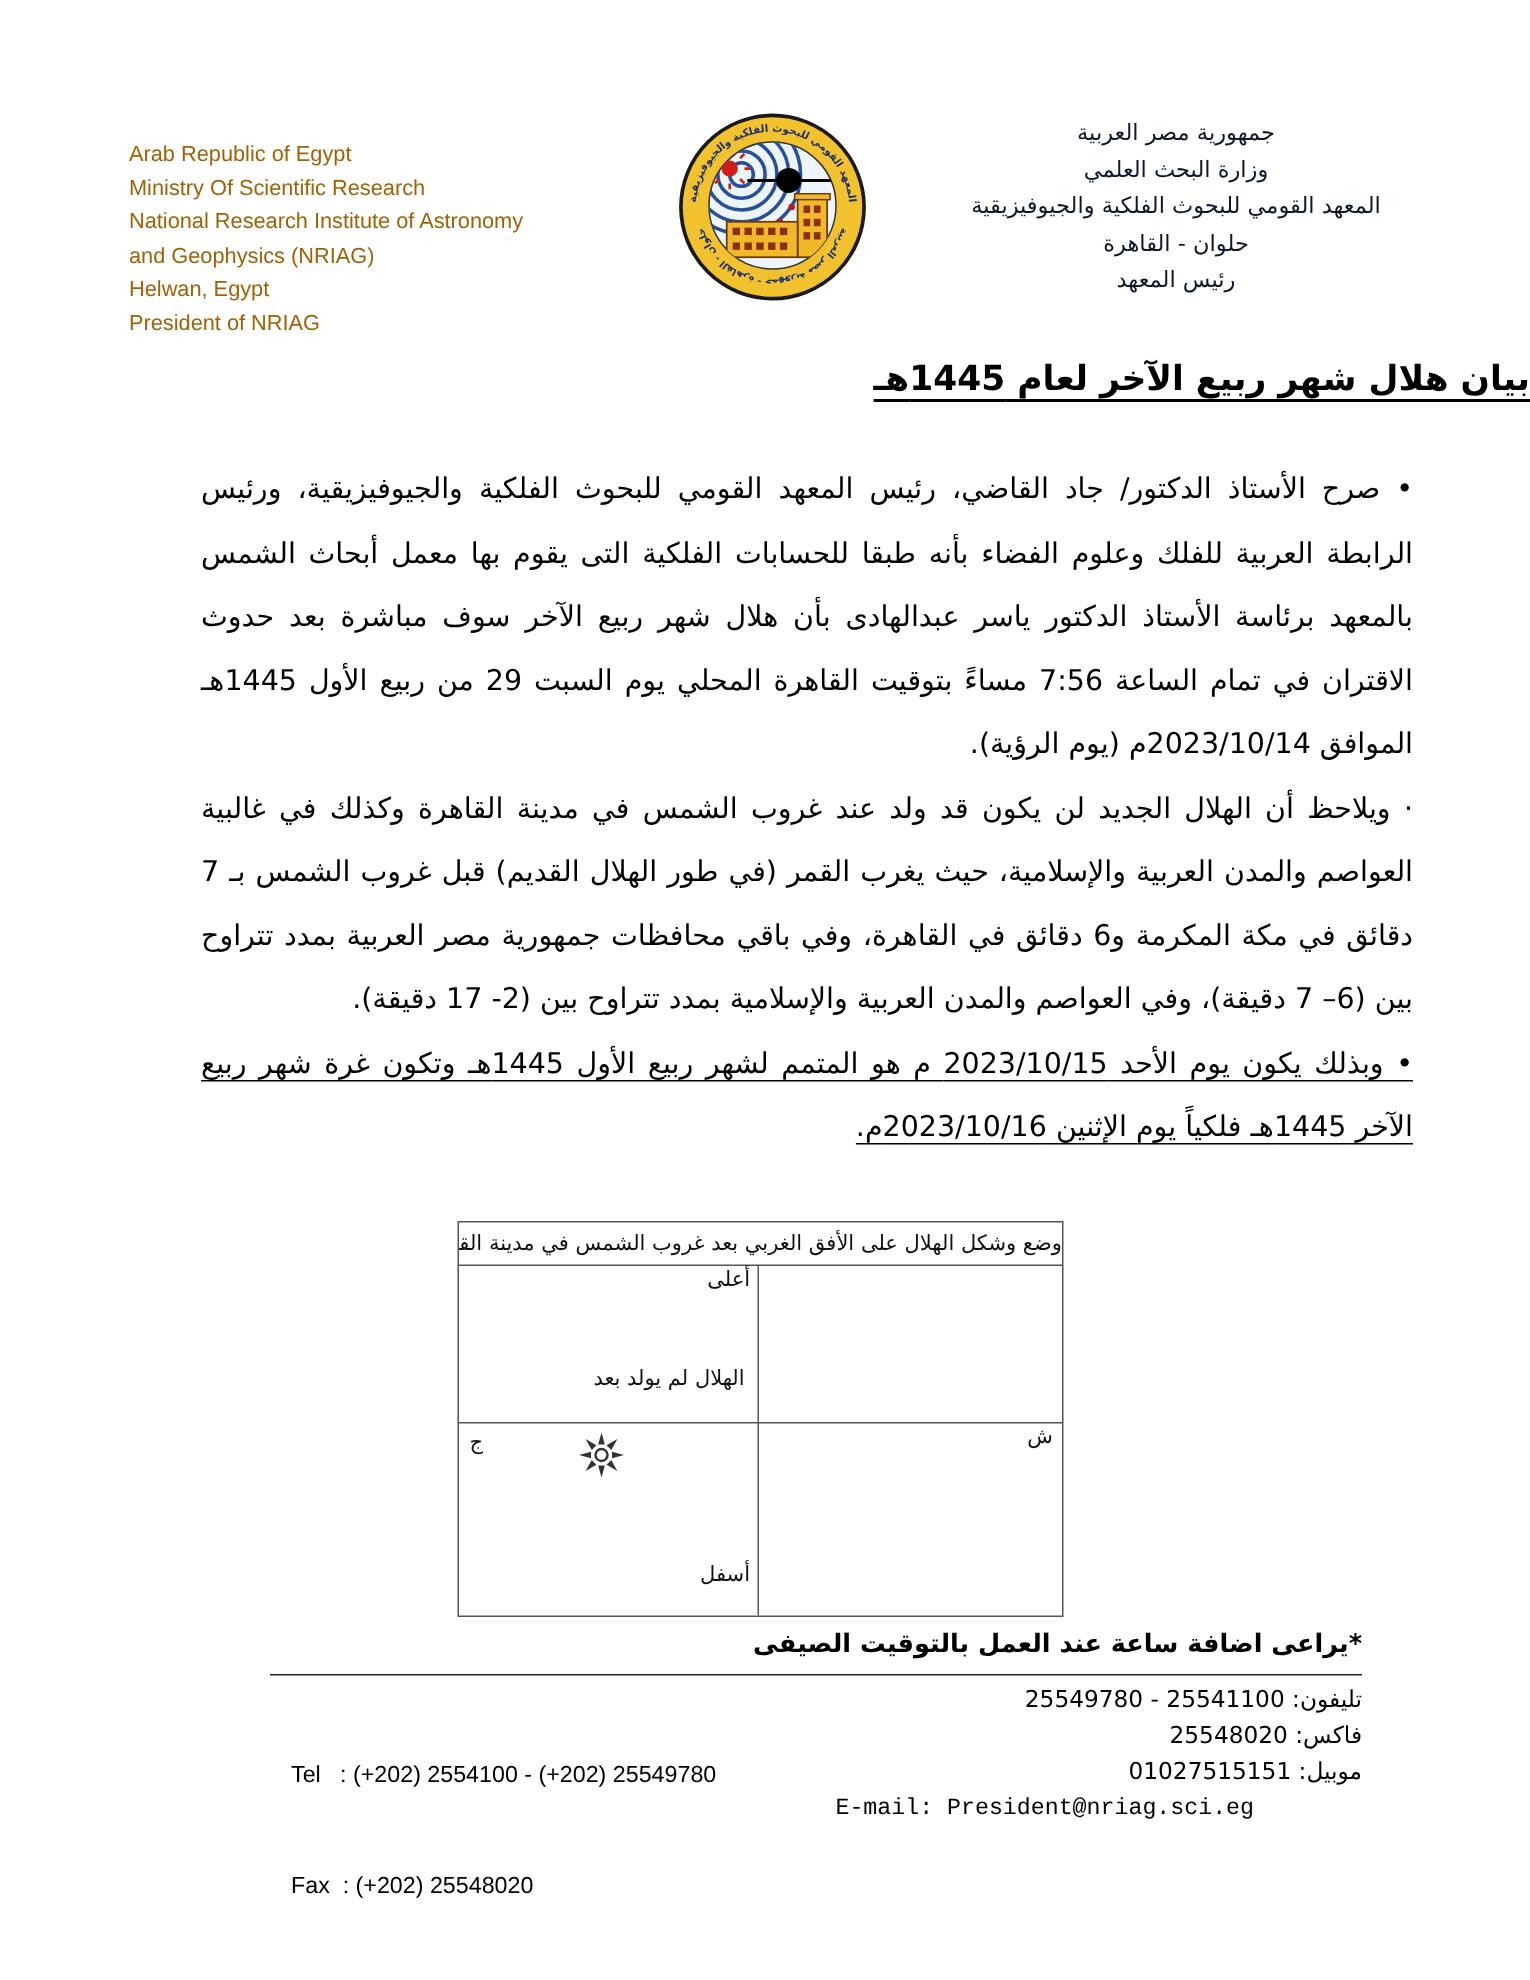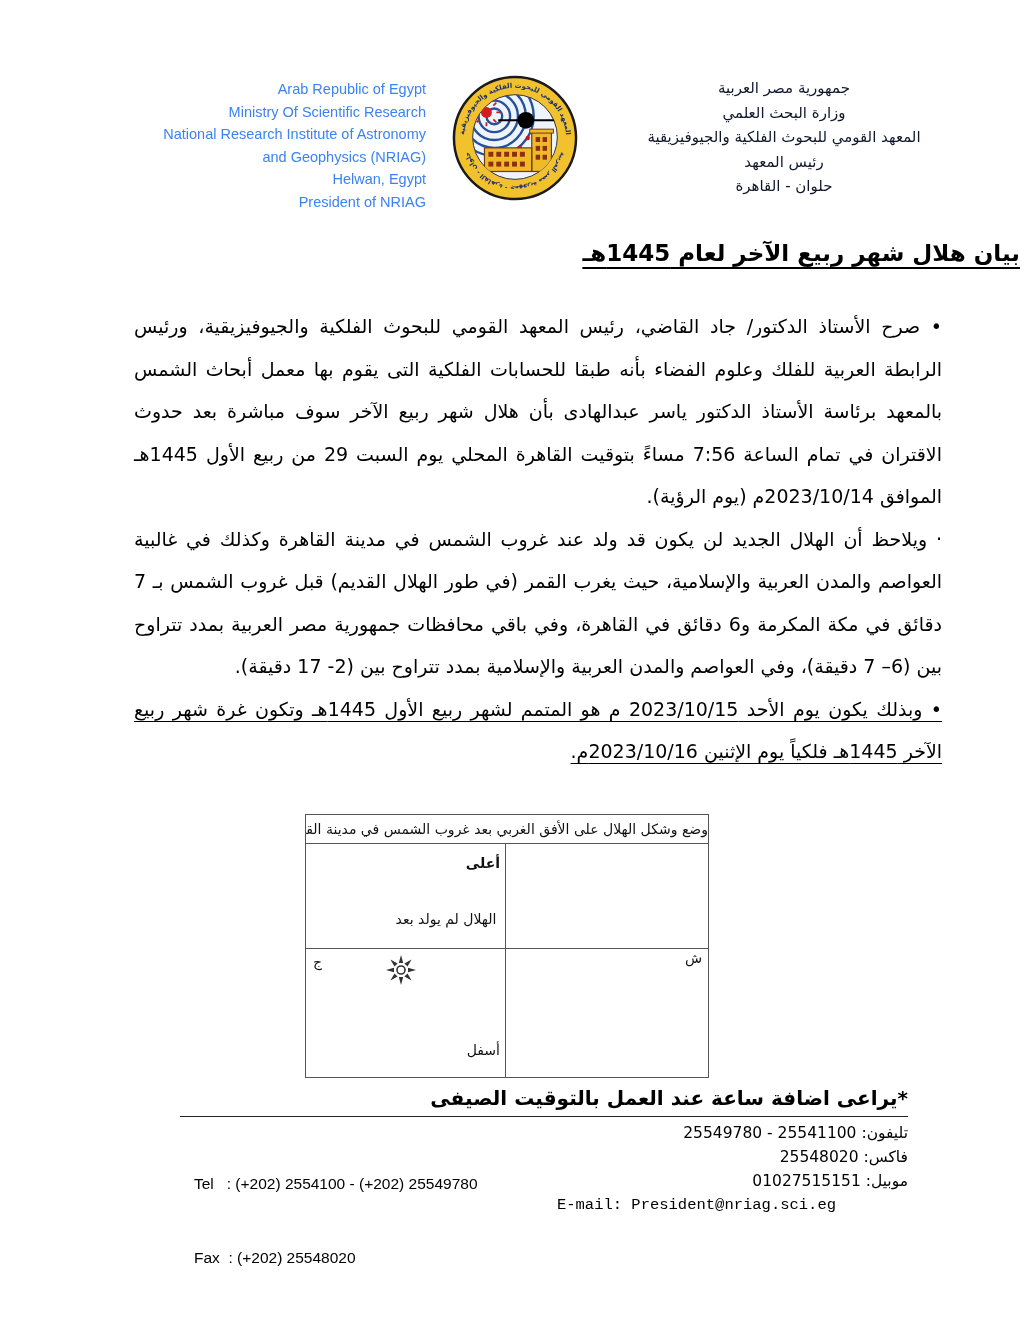--- a/index.html
+++ b/index.html
@@ -4,23 +4,23 @@
 <style>
   * { margin:0; padding:0; box-sizing:border-box; }
   body { background:#e8e8e8; font-family:"DejaVu Sans", sans-serif; }
   .page {
     position:relative; width:1020px; height:1320px; margin:0 auto;
     background:#ffffff; color:#000; overflow:hidden;
   }
 
   
   .hdr-en {
-    position:absolute; left:86px; top:78px; width:340px;
-    text-align:right; font-family:"Liberation Sans", sans-serif;
-    font-size:14.5px; line-height:22.5px; color:#3b82f6;
+    position:absolute; left:86px; top:92px; width:340px;
+    text-align:left; font-family:"Liberation Sans", sans-serif;
+    font-size:14.5px; line-height:22.5px; color:#a16207;
   }
   .hdr-ar {
     position:absolute; left:612px; top:76px; width:344px;
     direction:rtl; text-align:center;
     font-size:15px; line-height:24.5px; color:#0f172a;
   }
   .logo { position:absolute; left:451px; top:74px; width:128px; height:130px; }
 
   
   .doc-title {
@@ -43,31 +43,31 @@
     position:absolute; left:305px; top:814px; width:404px; height:264px;
     border:1.5px solid #555; direction:rtl; font-size:14px; color:#111;
   }
   .diagram-title {
     height:29px; line-height:28px; text-align:center;
     border-bottom:1.5px solid #555; overflow:hidden; white-space:nowrap;
   }
   .diagram-grid { position:absolute; left:0; top:29px; right:0; bottom:0; }
   .v-line { position:absolute; left:199px; top:0; bottom:0; width:0; border-left:1.5px solid #555; }
   .h-line { position:absolute; left:0; right:0; top:104px; height:0; border-top:1.5px solid #555; }
-  .lbl-up    { position:absolute; right:208px; top:11px;font-weight:bold;  }
+  .lbl-up    { position:absolute; right:208px; top:1px;  }
   .lbl-down  { position:absolute; right:208px; top:198px;margin-left:22px; }
   .lbl-south { position:absolute; left:7px;  top:110px; }
   .lbl-north { position:absolute; right:6px; top:106px; }
   .lbl-note  { position:absolute; left:60px; top:67px; width:160px; text-align:center; }
   .sun-pos   { position:absolute; left:76px; top:107px; width:38px; height:38px; }
 
   
   .footnote {
     position:absolute; right:112px; top:1086px; direction:rtl;
-    font-size:20px; font-weight:bold;
+    font-size:17px; font-weight:bold;
   }
   .footer-rule {
     position:absolute; left:180px; top:1116px; width:728px; height:0;
     border-top:1.6px solid #222;
   }
   .footer-en {
     position:absolute; left:194px; top:1123px;
     font-family:"Liberation Sans", sans-serif;
     font-size:15.5px; line-height:24.5px; white-space:pre;
   }
@@ -156,22 +156,22 @@
     </text>
     <text font-size="6.5" fill="#1a2f6e" font-weight="bold" direction="rtl">
       <textPath href="#arcBot" startOffset="50%" text-anchor="middle">حلوان - القاهرة - جمهورية مصر العربية</textPath>
     </text>
   </svg>
 
   <div class="hdr-ar">
     <div>جمهورية مصر العربية</div>
     <div>وزارة البحث العلمي</div>
     <div>المعهد القومي للبحوث الفلكية والجيوفيزيقية</div>
+    <div>حلوان - القاهرة</div>
     <div>رئيس المعهد</div>
-    <div>حلوان - القاهرة</div>
   </div>
 
   <div class="doc-title" dir="rtl">
     <span>بيان هلال شهر ربيع الآخر لعام 1445هـ</span>
   </div>
 
   <div class="body-text">
     <p>• صرح الأستاذ الدكتور/ جاد القاضي، رئيس المعهد القومي للبحوث الفلكية والجيوفيزيقية، ورئيس الرابطة العربية للفلك وعلوم الفضاء بأنه طبقا للحسابات الفلكية التى يقوم بها معمل أبحاث الشمس بالمعهد برئاسة الأستاذ الدكتور ياسر عبدالهادى بأن هلال شهر ربيع الآخر سوف مباشرة بعد حدوث الاقتران في تمام الساعة 7:56 مساءً بتوقيت القاهرة المحلي يوم السبت 29 من ربيع الأول 1445هـ الموافق 2023/10/14م (يوم الرؤية).</p>
     <p>· ويلاحظ أن الهلال الجديد لن يكون قد ولد عند غروب الشمس في مدينة القاهرة وكذلك في غالبية العواصم والمدن العربية والإسلامية، حيث يغرب القمر (في طور الهلال القديم) قبل غروب الشمس بـ 7 دقائق في مكة المكرمة و6 دقائق في القاهرة، وفي باقي محافظات جمهورية مصر العربية بمدد تتراوح بين (6– 7 دقيقة)، وفي العواصم والمدن العربية والإسلامية بمدد تتراوح بين (2- 17 دقيقة).</p>
     <p class="p-final">• وبذلك يكون يوم الأحد 2023/10/15 م هو المتمم لشهر ربيع الأول 1445هـ وتكون غرة شهر ربيع الآخر 1445هـ فلكياً يوم الإثنين 2023/10/16م.</p>

